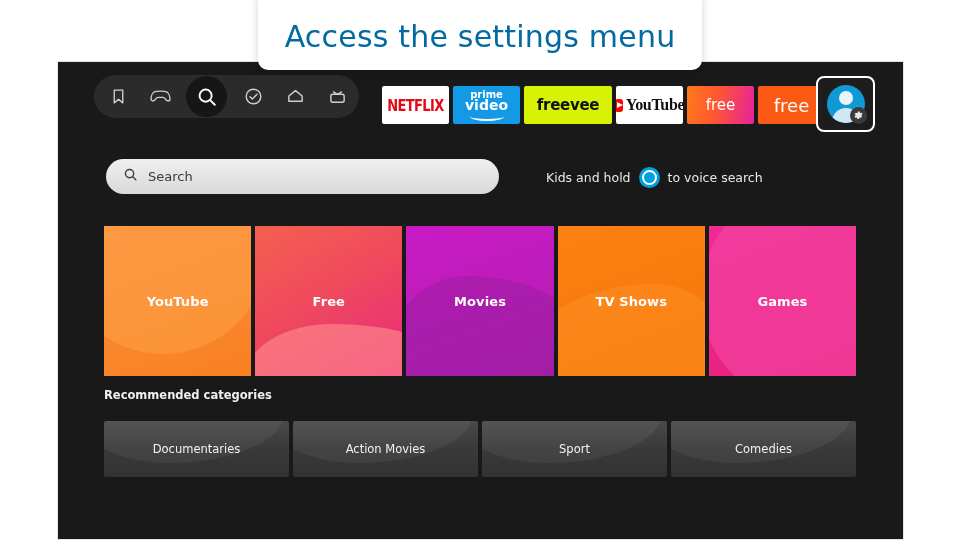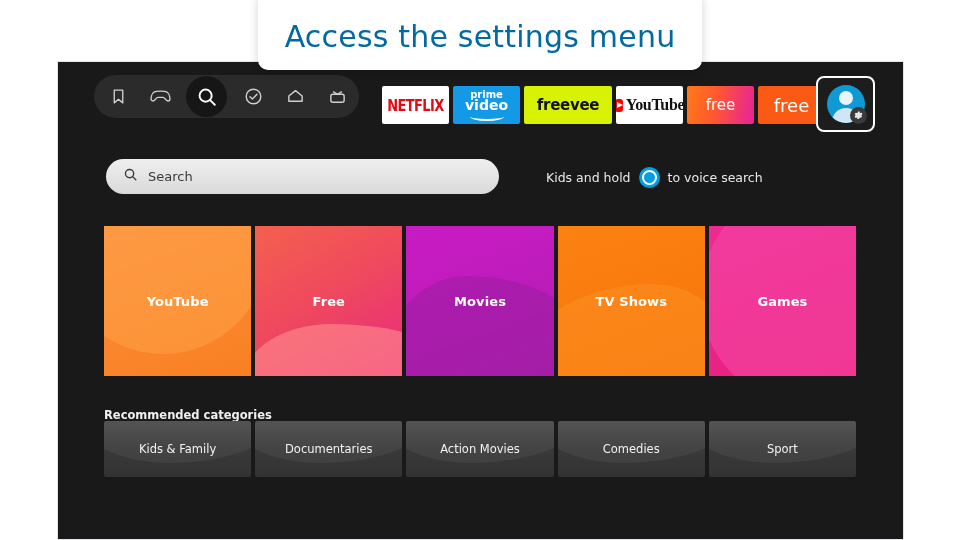--- a/index.html
+++ b/index.html
@@ -313,21 +313,21 @@
   .tile-games { background: linear-gradient(160deg, #ef2a92 0%, #ea2586 45%, #e8227c 100%); text-align: right; }
   .tile-games .blob {
     right: -64px; top: -40px; width: 220px; height: 220px;
     background: rgba(245,70,165,0.60);
   }
 
   
   #rec-heading {
     position: absolute;
     left: 46px;
-    top: 346px;
+    top: 326px;
     font-family: "DejaVu Sans", sans-serif;
     font-weight: bold;
     font-size: 11.5px;
     color: #f0f0f0;
   }
   #rec-row {
     position: absolute;
     left: 46px;
     top: 359px;
     width: 752px;
@@ -533,40 +533,36 @@
       <span class="blob"></span>
       <span class="tlabel">Games</span>
     </div>
 
   </div>
 
   <div id="rec-heading">Recommended categories</div>
 
   <div id="rec-row">
 
-    <div class="rec-tile">
-      <span class="rwave"></span>
-      <span class="rlabel">Kids &amp; Family</span>
-    </div>
 
     <div class="rec-tile">
       <span class="rwave"></span>
       <span class="rlabel">Documentaries</span>
     </div>
 
     <div class="rec-tile">
       <span class="rwave"></span>
       <span class="rlabel">Action Movies</span>
     </div>
 
     <div class="rec-tile">
       <span class="rwave"></span>
-      <span class="rlabel">Comedies</span>
+      <span class="rlabel">Sport</span>
     </div>
 
     <div class="rec-tile">
       <span class="rwave"></span>
-      <span class="rlabel">Sport</span>
+      <span class="rlabel">Comedies</span>
     </div>
 
   </div>
 
 </div>
 
 </body></html>

